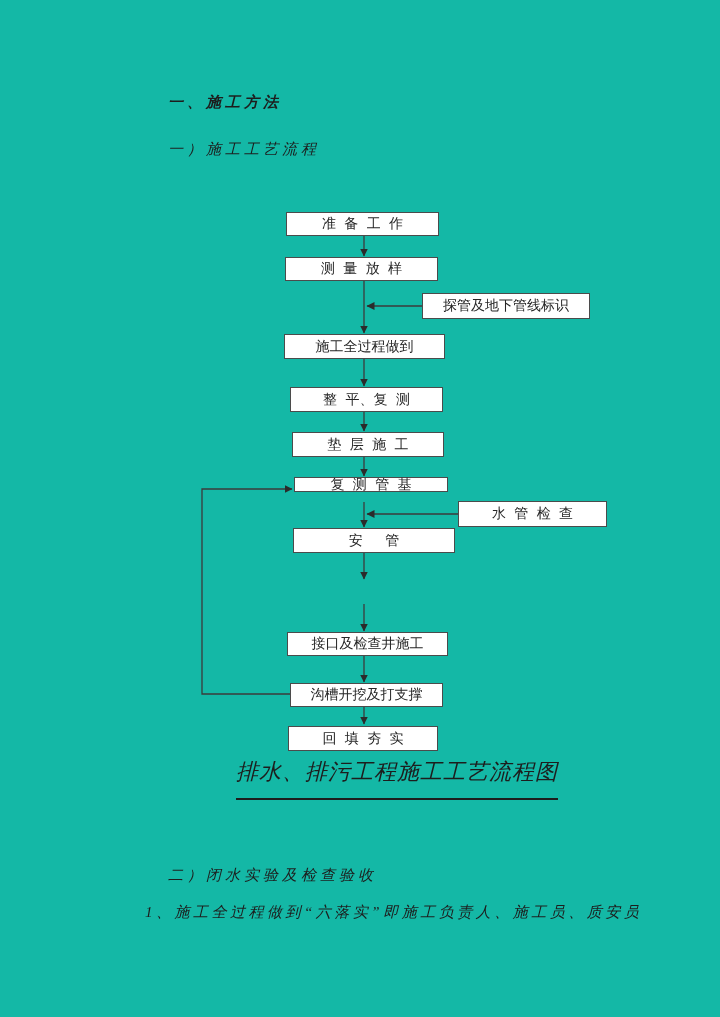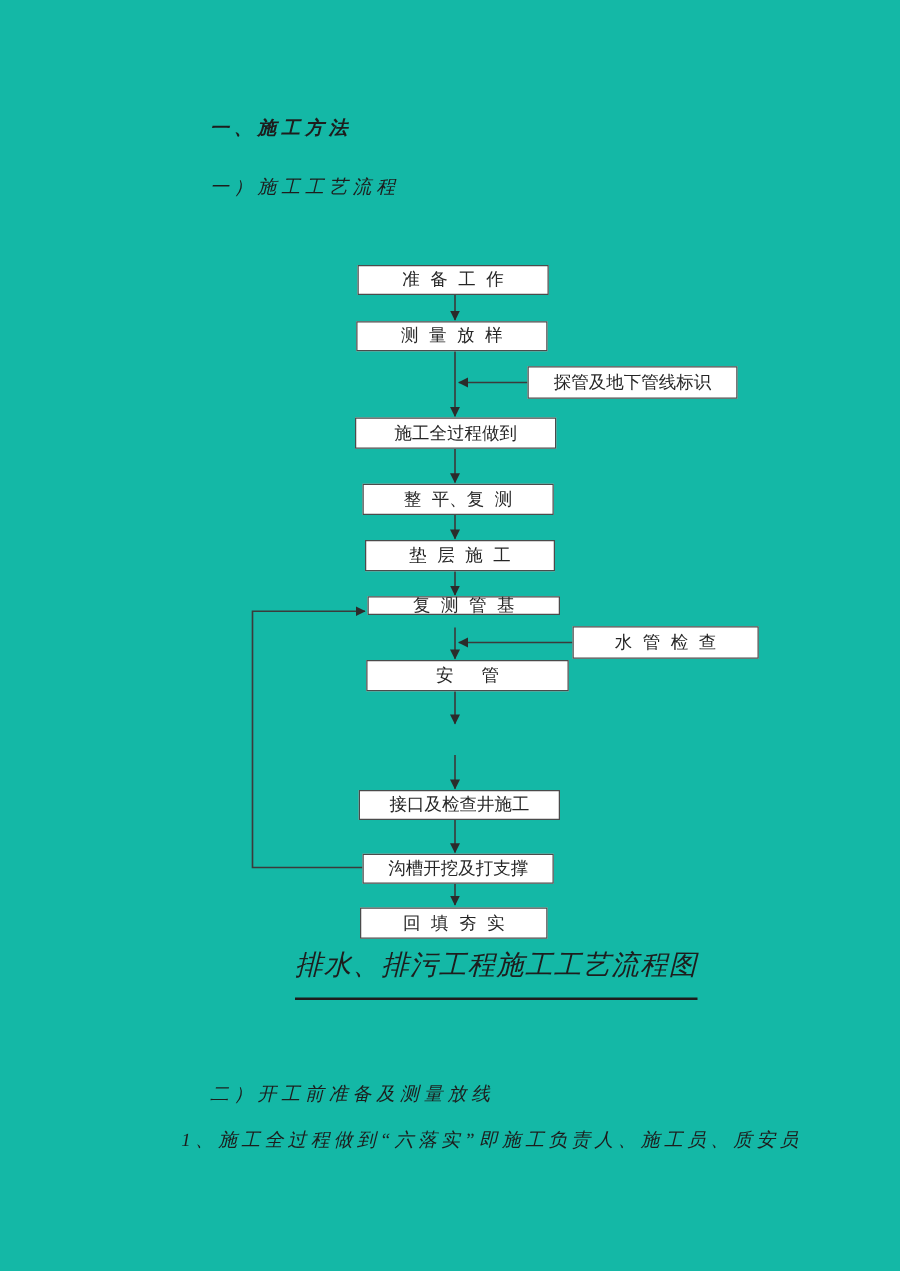--- a/index.html
+++ b/index.html
@@ -85,16 +85,16 @@
     <div class="fbox" style="left:294px;top:477px;width:154px;height:15px">复 测 管 基</div>
     <div class="fbox" style="left:458px;top:501px;width:149px;height:26px">水 管 检 查</div>
     <div class="fbox" style="left:293px;top:528px;width:162px;height:25px">安　 管</div>
     <div class="fbox" style="left:287px;top:632px;width:161px;height:24px">接口及检查井施工</div>
     <div class="fbox" style="left:290px;top:683px;width:153px;height:24px">沟槽开挖及打支撑</div>
     <div class="fbox" style="left:288px;top:726px;width:150px;height:25px">回 填 夯 实</div>
   </div>
 
   <div class="caption kai">排水、排污工程施工工艺流程图</div>
 
-  <div class="h-sub2 kai">二）开工前准备及测量放线</div>
+  <div class="h-sub2 kai">二）闭水实验及检查验收</div>
   <div class="para kai">1、施工全过程做到“六落实”即施工负责人、施工员、质安员</div>
 
 </div>
 
 </body></html>

